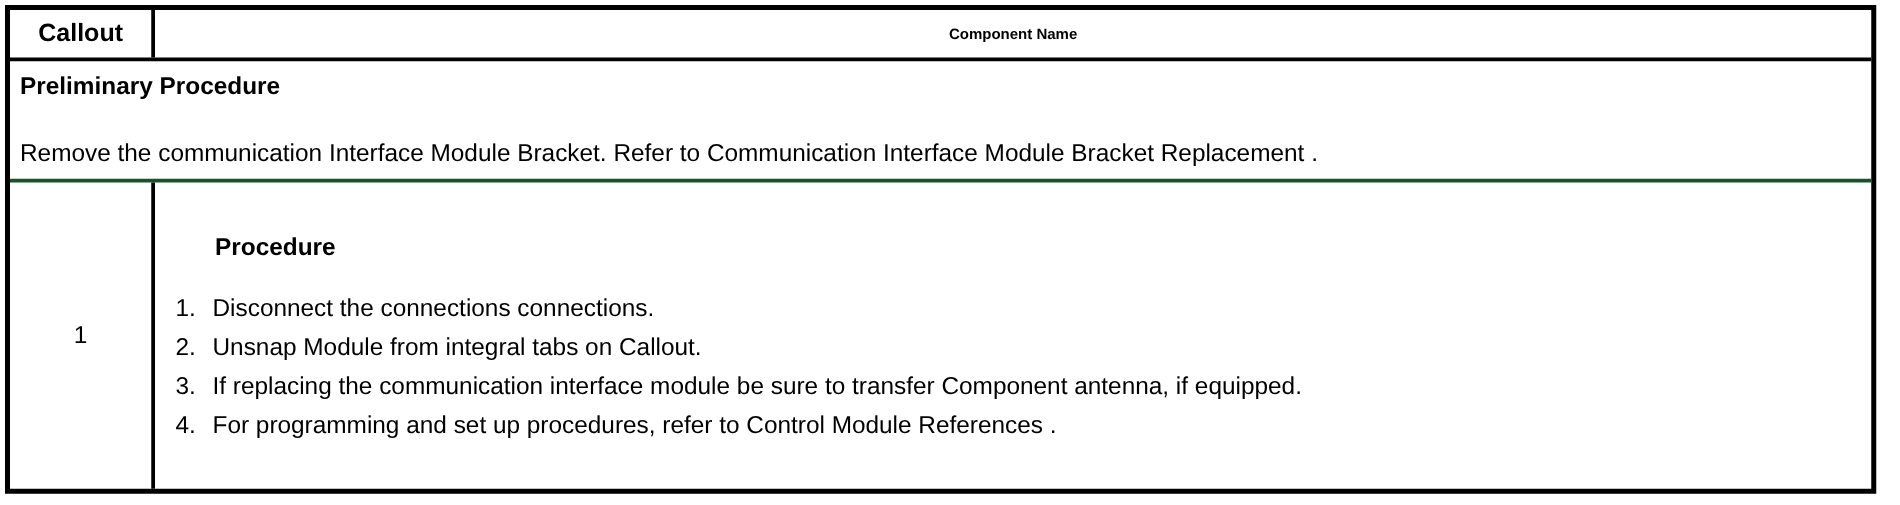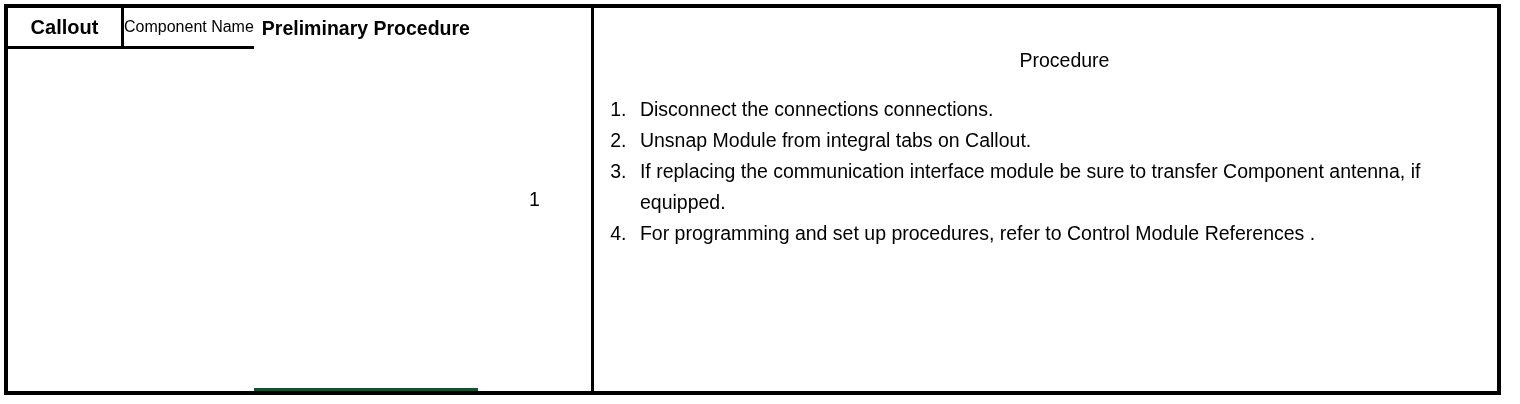--- a/index.html
+++ b/index.html
@@ -16,21 +16,21 @@
   .doc-table {
     position: absolute;
     left: 4px;
     top: 4px;
     width: 1497px;
     height: 391px;
     border: 4px solid #000000;
     box-sizing: border-box;
     background: #ffffff;
     display: flex;
-    flex-direction: row;
+    flex-direction: column;
   }
   
   .header-row {
     display: flex;
     border-bottom: 3px solid #000000;
     height: 38px;
     flex: none;
   }
   .callout-header {
     width: 113px;
@@ -40,22 +40,22 @@
     align-items: center;
     justify-content: center;
     font-size: 20px;
     font-weight: bold;
   }
   .component-header {
     flex: 1;
     display: flex;
     align-items: center;
     justify-content: center;
-    font-size: 16px;
-    font-weight: normal;
+    font-size: 12px;
+    font-weight: bold;
   }
   
   .prelim-row {
     border-bottom: 3px solid #14532d;
     padding: 8px 8px 8px 8px;
     font-size: 19.5px;
     flex: none;
   }
   .prelim-title {
     font-weight: bold;
@@ -82,24 +82,23 @@
   }
   .content-cell {
     flex: 1;
     padding: 10px 10px 8px 8px;
     font-size: 19.5px;
   }
   .component-name {
     line-height: 24px;
   }
   .procedure-heading {
-    font-weight: normal;
+    font-weight: bold;
     line-height: 24px;
     margin: 30px 0 0 40px;
-    text-align: center;
   }
   ol.steps {
     margin: 22px 0 0 0;
     padding: 0 0 0 30px;
     list-style: decimal;
   }
   ol.steps li {
     line-height: 31px;
     padding-left: 8px;
   }
@@ -109,20 +108,21 @@
 
 <div class="doc-table">
 
   <div class="header-row">
     <div class="callout-header">Callout</div>
     <div class="component-header">Component Name</div>
   </div>
 
   <div class="prelim-row">
     <div class="prelim-title">Preliminary Procedure</div>
+    <div class="prelim-text">Remove the communication Interface Module Bracket. Refer to Communication Interface Module Bracket Replacement .</div>
   </div>
 
   <div class="main-row">
     <div class="callout-cell">1</div>
     <div class="content-cell">
       <div class="procedure-heading">Procedure</div>
       <ol class="steps">
         <li>Disconnect the connections connections.</li>
         <li>Unsnap Module from integral tabs on Callout.</li>
         <li>If replacing the communication interface module be sure to transfer Component antenna, if equipped.</li>

